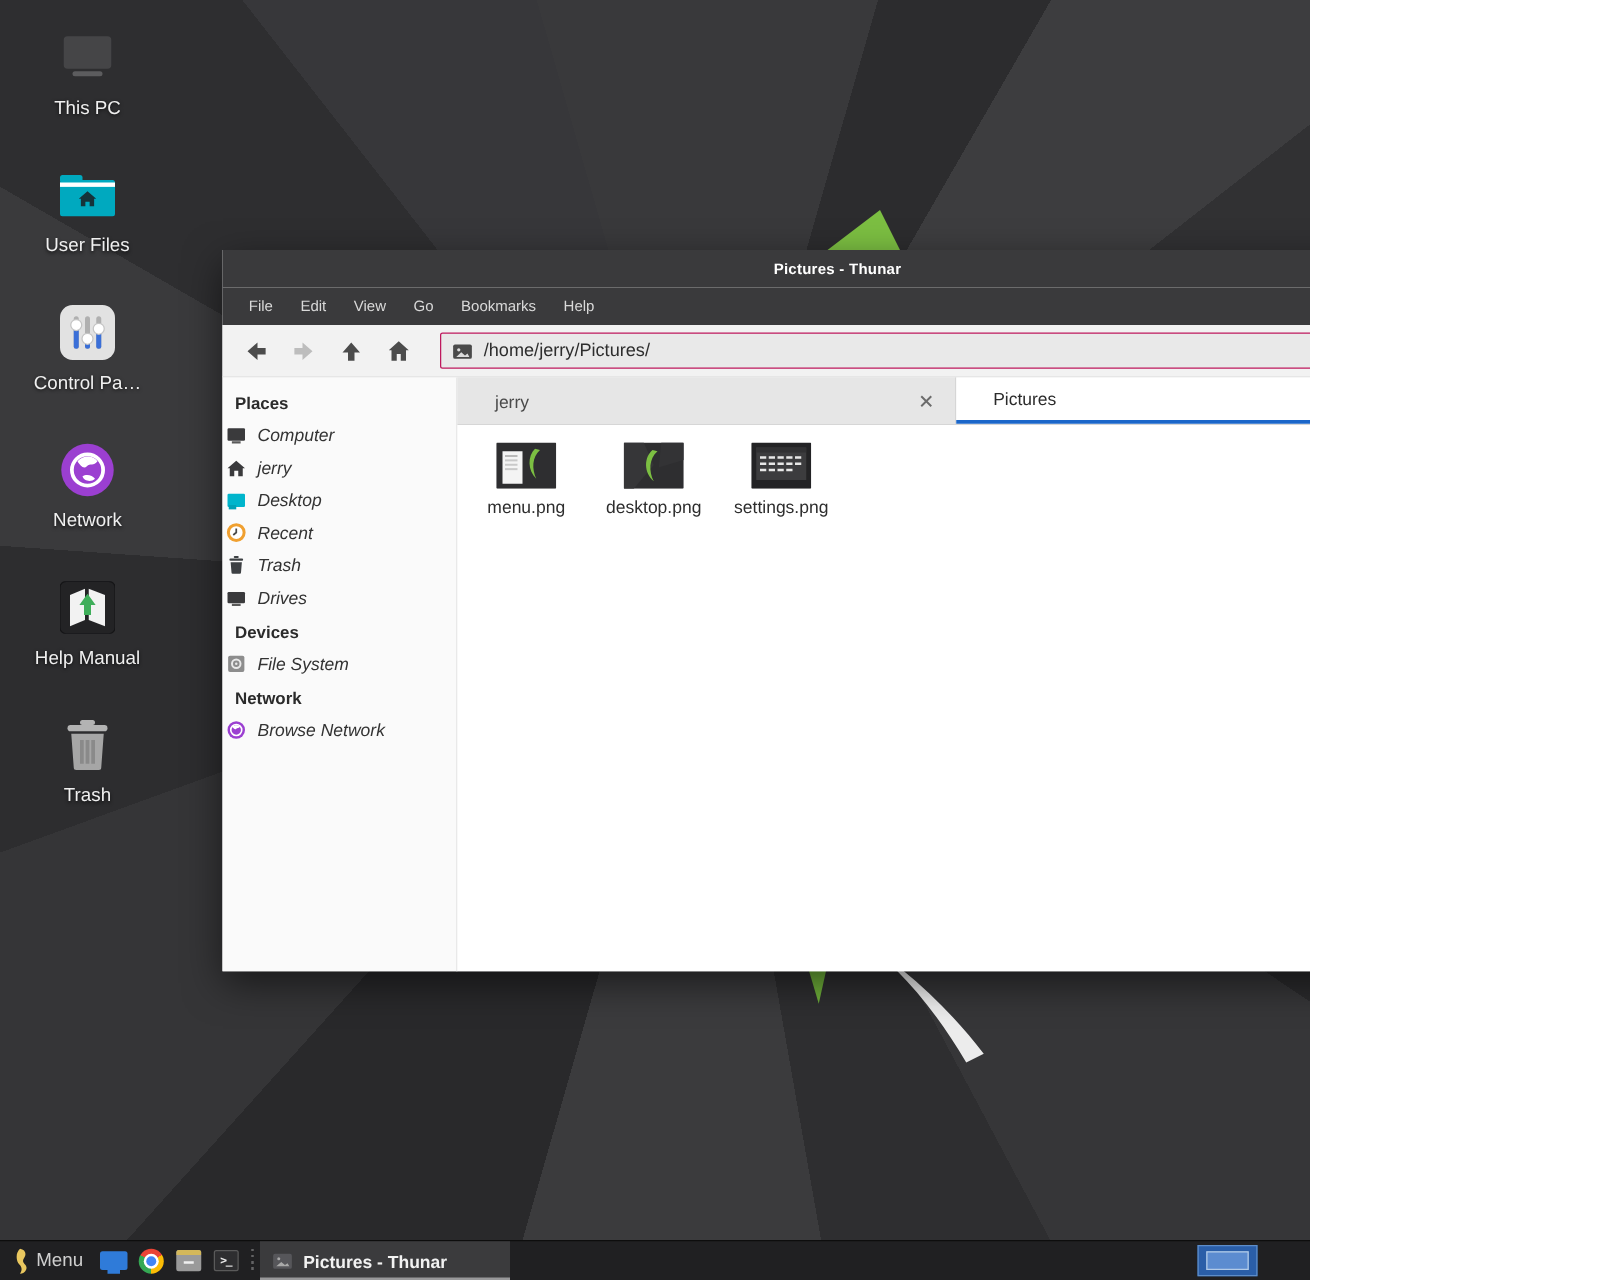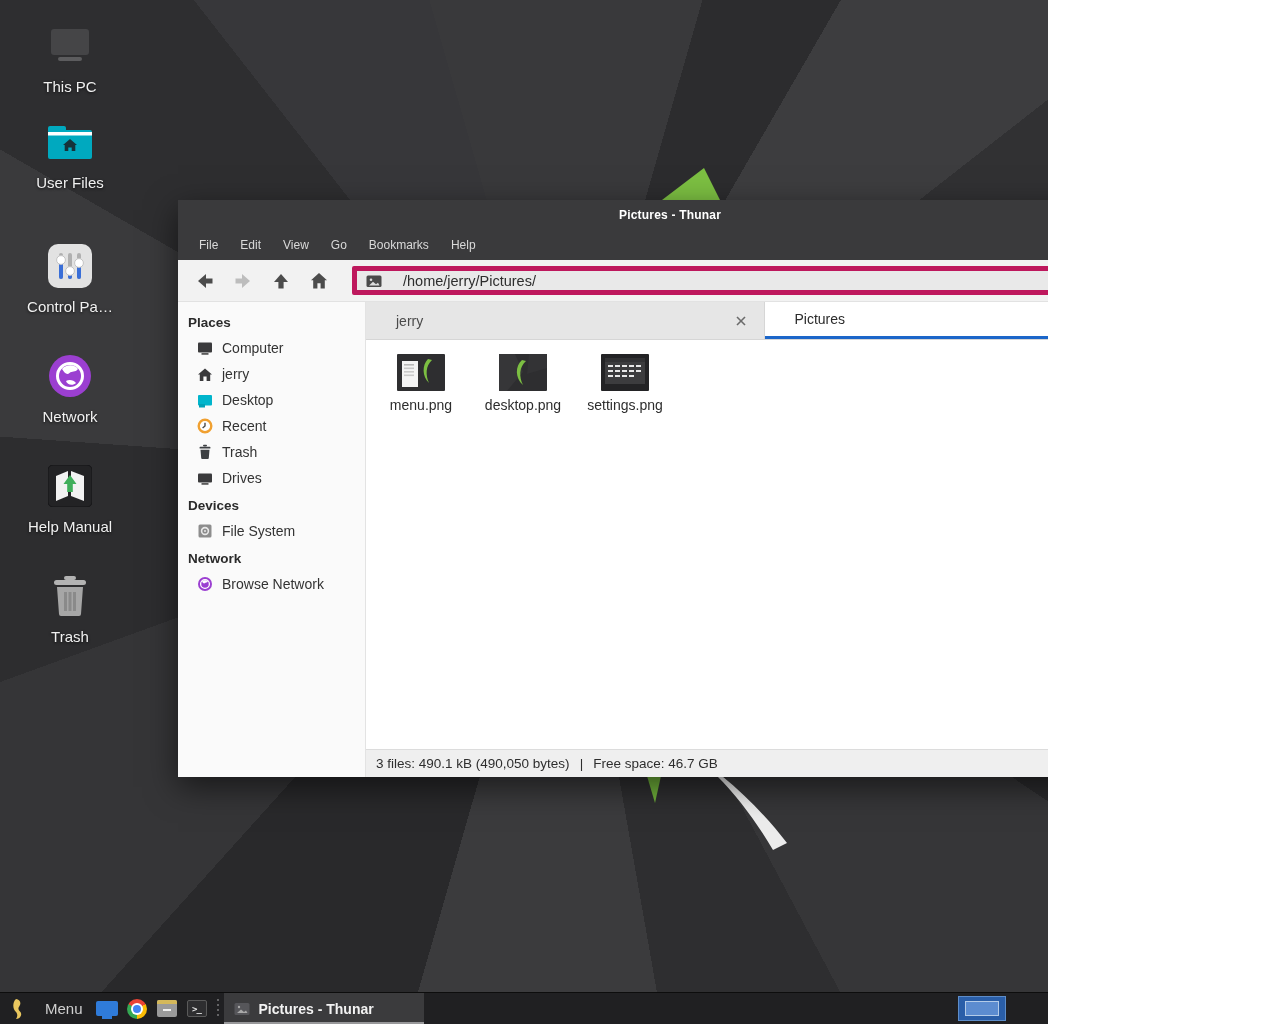--- a/index.html
+++ b/index.html
@@ -37,32 +37,32 @@
   .wc { width:32px; height:30px; display:flex; align-items:center; justify-content:center; }
   .wc-min i { display:block; width:10px; height:2px; background:#d6d6d6; }
   .wc-max i { display:block; width:9px; height:9px; border:2px solid #d6d6d6; }
 
   .menubar { height:30px; background:#3a3a3c; display:flex; align-items:center; padding-left:10px; flex:none; }
   .menu-item { color:#d9d9d9; font-size:12px; padding:5px 11px; }
 
   .toolbar { height:42px; background:#f2f2f2; display:flex; align-items:center; padding:0 8px; flex:none;
     border-bottom:1px solid #e2e2e2; }
   .nav-btn { width:38px; height:34px; display:flex; align-items:center; justify-content:center; border-radius:3px; }
-  .pathbar { flex:1; height:29px; margin:0 10px 0 14px; background:#e9e9e9; border:5px solid #be185d;
-    border-radius:2px; display:flex; align-items:center; padding:0 9px; gap:21px; }
+  .pathbar { flex:1; height:29px; margin:0 10px 0 14px; background:#e9e9e9; border:1px solid #be185d;
+    border-radius:2px; display:flex; align-items:center; padding:0 9px; gap:9px; }
   .pathbar .path-text { font-size:14.5px; color:#2d2d2d; }
   .search-btn { width:38px; height:34px; display:flex; align-items:center; justify-content:center; }
 
   .win-body { flex:1; display:flex; min-height:0; }
 
   .sidebar { width:188px; flex:none; background:#fafafa; border-right:1px solid #e3e3e3;
     padding-top:6px; overflow:hidden; }
   .sb-heading { font-size:13.5px; font-weight:bold; color:#2b2b2b; padding:7px 4px 5px 10px; }
-  .sb-item { height:26px; display:flex; align-items:center; gap:9px; padding-left:19px;
-    font-size:14px; color:#333; }
+  .sb-item { height:26px; display:flex; align-items:center; gap:9px; padding-left:3px;
+    font-size:14px; color:#333;font-style:italic; }
   .sb-item svg { flex:none; }
 
   .main-col { flex:1; display:flex; flex-direction:column; min-width:0; }
 
   .tabbar { height:38px; display:flex; background:#ececec; border-bottom:1px solid #d6d6d6; flex:none; }
   .tab { flex:1; display:flex; align-items:center; position:relative; padding:0 12px 0 30px; }
   .tab .tab-label { flex:1; font-size:14px; color:#4a4a4a; }
   .tab-inactive { background:#e6e6e6; border-right:1px solid #d6d6d6; }
   .tab-active { background:#ffffff; border-bottom:3px solid #1b66c9; }
   .tab-active .tab-label { color:#2b2b2b; }
@@ -72,21 +72,21 @@
   .file-item { width:98px; display:flex; flex-direction:column; align-items:center; margin:4px 2px; }
   .file-thumb { height:40px; display:flex; align-items:center; justify-content:center; }
   .file-name { margin-top:5px; font-size:14px; color:#2d2d2d; }
 
   .statusbar { height:28px; background:#efefef; border-top:1px solid #dcdcdc; display:flex;
     align-items:center; padding-left:10px; font-size:13.5px; color:#2e2e2e; flex:none; gap:10px; }
 
   
   .taskbar { position:absolute; left:0; bottom:0; width:1280px; height:32px; background:#202022;
     display:flex; align-items:center; border-top:1px solid #0d0d0d; }
-  .tb-menu { display:flex; align-items:center; gap:21px; padding:0 9px 0 8px; height:32px; }
+  .tb-menu { display:flex; align-items:center; gap:5px; padding:0 9px 0 8px; height:32px; }
   .tb-menu-label { color:#cfcfcf; font-size:15px; }
   .tb-launcher { width:30px; height:32px; display:flex; align-items:center; justify-content:center; }
   .chrome-icon { width:20px; height:20px; border-radius:50%; position:relative;
     background:conic-gradient(from -60deg, #ea4335 0 120deg, #fbbc05 120deg 240deg, #34a853 240deg 360deg); }
   .chrome-icon::before { content:""; position:absolute; left:4px; top:4px; width:12px; height:12px;
     background:#fff; border-radius:50%; }
   .chrome-icon::after { content:""; position:absolute; left:6px; top:6px; width:8px; height:8px;
     background:#4285f4; border-radius:50%; }
   .show-desktop-icon { width:22px; height:15px; background:#2f7bd9; border-radius:2px; position:relative; }
   .show-desktop-icon::after { content:""; position:absolute; left:6px; bottom:-3px; width:10px; height:3px; background:#2f7bd9; }
@@ -127,21 +127,21 @@
   <div class="desktop-icon" style="top:22px;">
     <div class="di-art">
       <svg width="48" height="40">
           <rect x="5" y="3" width="38" height="26" rx="3" fill="#454547"></rect>
           <rect x="12" y="31" width="24" height="4" rx="2" fill="#5c5c5e"></rect>
         </svg>
     </div>
     <div class="di-label">This PC</div>
   </div>
 
-  <div class="desktop-icon" style="top:118px;">
+  <div class="desktop-icon" style="top:132px;">
     <div class="di-art">
       <svg width="48" height="40">
         <path d="M2 9 L2 6 Q2 4 4 4 L18 4 Q20 4 20 6 L20 9 Z" fill="#00a9bf"></path>
         <rect x="2" y="8" width="44" height="29" rx="2" fill="#00a9bf"></rect>
         <rect x="2" y="10" width="44" height="3.5" fill="#ffffff"></rect>
         <path d="M24 17 L31 23 L29.3 23 L29.3 29 L25.7 29 L25.7 25.4 L22.3 25.4 L22.3 29 L18.7 29 L18.7 23 L17 23 Z" fill="#15333a"></path>
       </svg>
     </div>
     <div class="di-label">User Files</div>
   </div>
@@ -406,25 +406,20 @@
                     <rect x="14" y="21" width="5" height="2"></rect>
                     <rect x="21" y="21" width="5" height="2"></rect>
                     <rect x="28" y="21" width="5" height="2"></rect>
                 </g>
               </svg>
             </div>
             <div class="file-name">settings.png</div>
           </div>
         </div>
 
-        <div class="statusbar">
-          <span>3 files: 490.1 kB (490,050 bytes)</span>
-          <span>|</span>
-          <span>Free space: 46.7 GB</span>
-        </div>
       </div>
     </div>
   </div>
 
   <div class="taskbar">
     <div class="tb-menu">
       <svg width="16" height="22">
         <path d="M8 1 C12 1.5 13.5 5 11.5 8 C10 10 10 11.5 12 13.5 C15 16.5 12 21 8 21 C10 18 9.5 15.5 7.5 13.5 C4.5 10.5 4.5 4 8 1 Z" fill="#e9c75f"></path>
       </svg>
       <span class="tb-menu-label">Menu</span>

